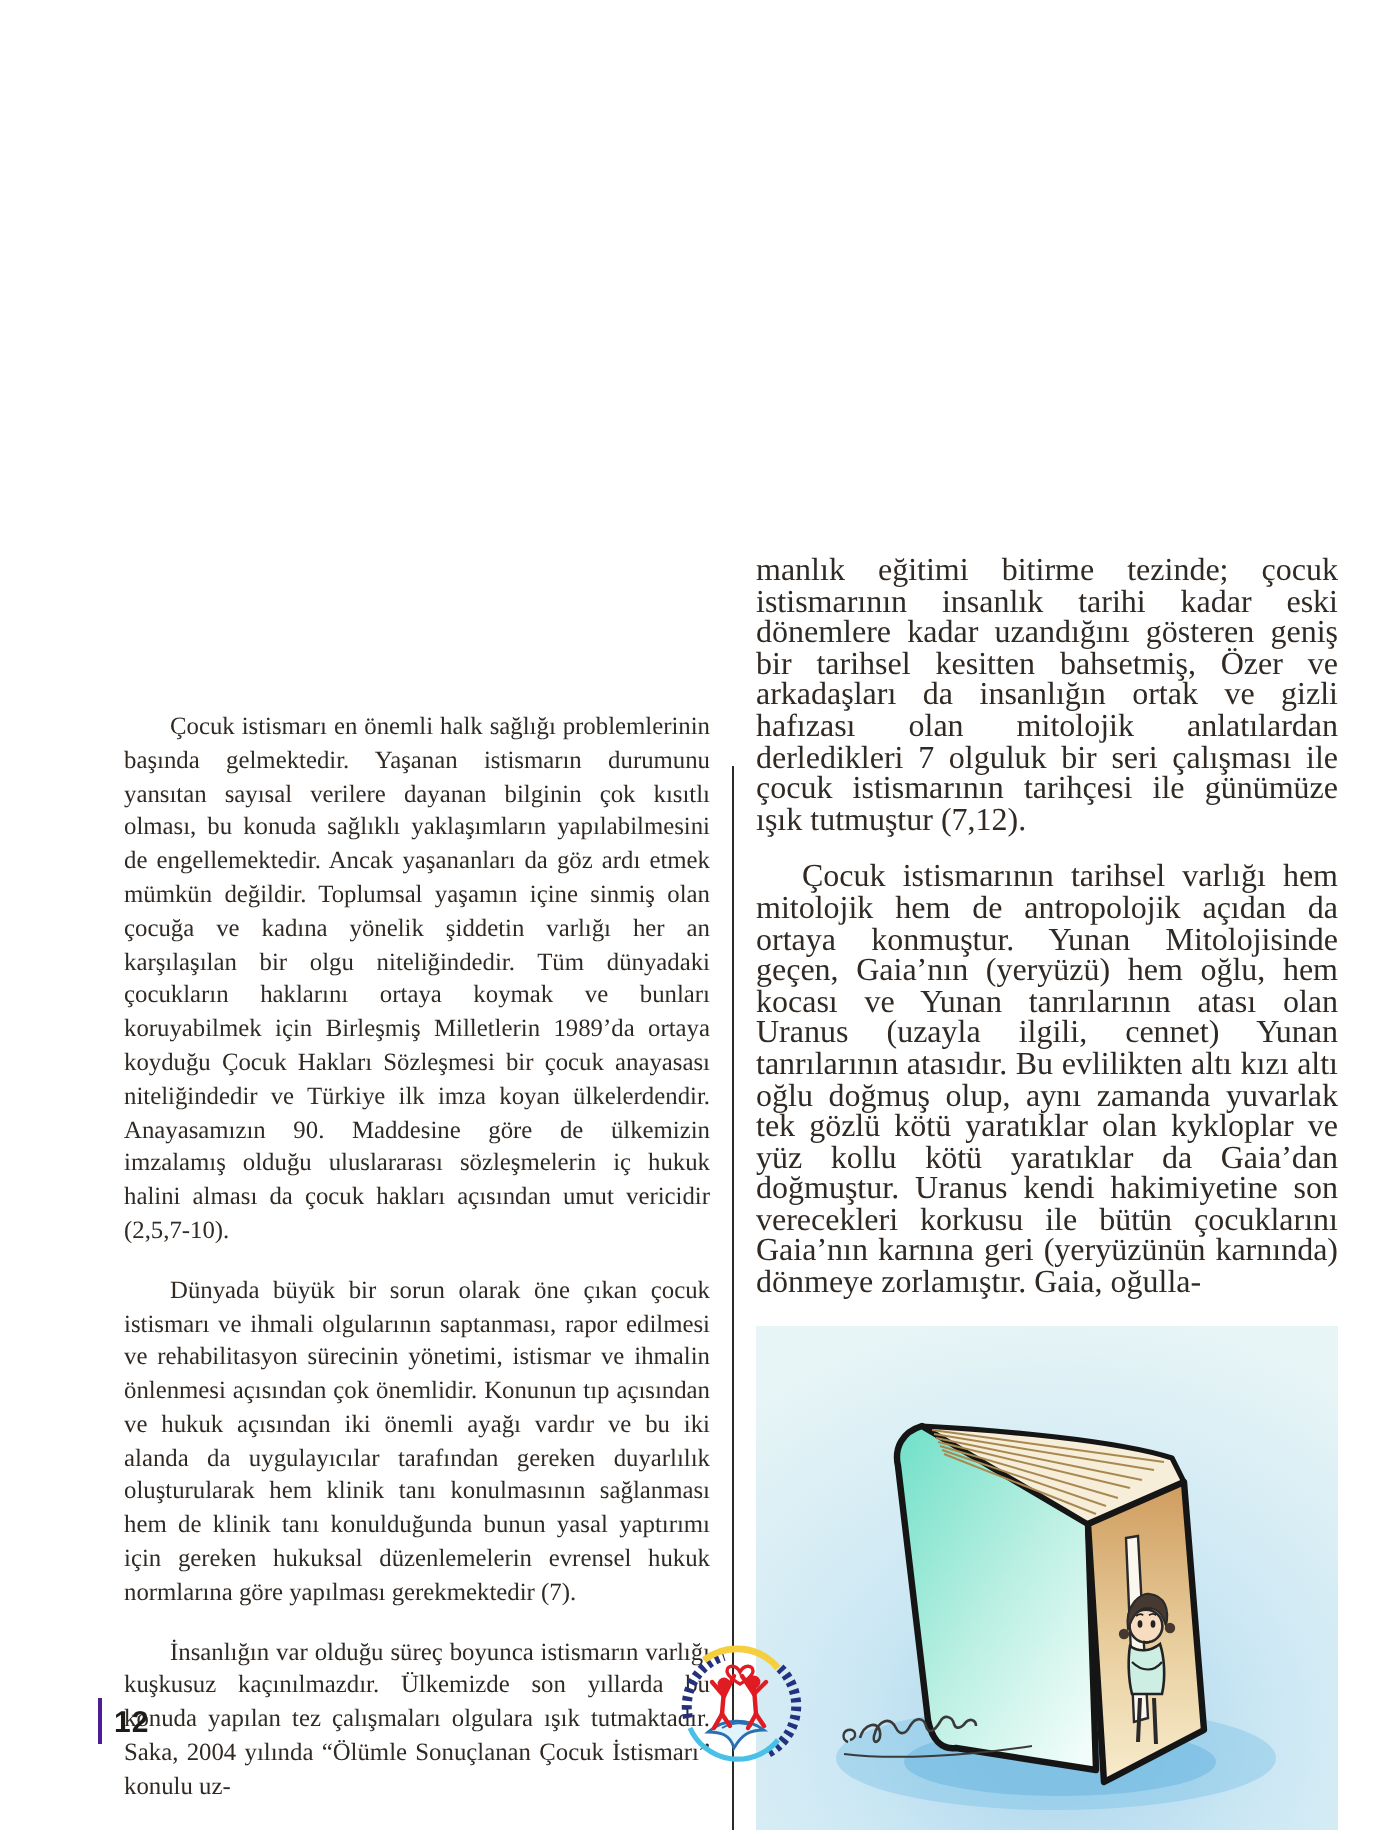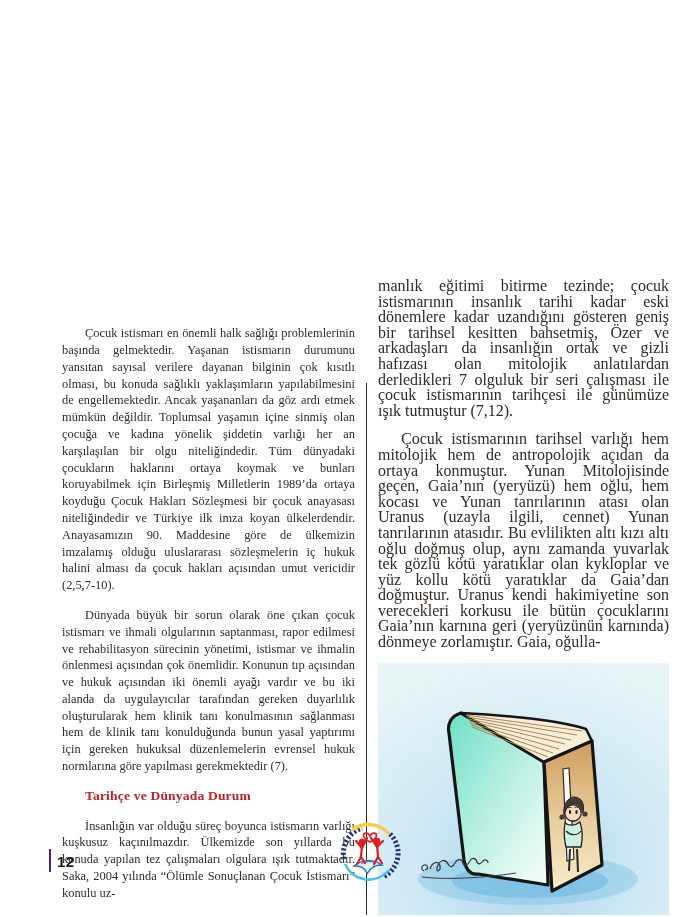--- a/index.html
+++ b/index.html
@@ -31,21 +31,20 @@
   .logo{position:absolute;left:337px;top:821px;width:66px;height:67px;}
 </style>
 </head>
 <body>
 
 <div class="content">
 
   <div class="col col-left">
     <p class="indent">Çocuk istismarı en önemli halk sağlığı problemlerinin başında gelmektedir. Yaşanan istismarın durumunu yansıtan sayısal verilere dayanan bilginin çok kısıtlı olması, bu konuda sağlıklı yaklaşımların yapılabilmesini de engellemektedir. Ancak yaşananları da göz ardı etmek mümkün değildir. Toplumsal yaşamın içine sinmiş olan çocuğa ve kadına yönelik şiddetin varlığı her an karşılaşılan bir olgu niteliğindedir. Tüm dünyadaki çocukların haklarını ortaya koymak ve bunları koruyabilmek için Birleşmiş Milletlerin 1989’da ortaya koyduğu Çocuk Hakları Sözleşmesi bir çocuk anayasası niteliğindedir ve Türkiye ilk imza koyan ülkelerdendir. Anayasamızın 90. Maddesine göre de ülkemizin imzalamış olduğu uluslararası sözleşmelerin iç hukuk halini alması da çocuk hakları açısından umut vericidir (2,5,7-10).</p>
     <p class="indent">Dünyada büyük bir sorun olarak öne çıkan çocuk istismarı ve ihmali olgularının saptanması, rapor edilmesi ve rehabilitasyon sürecinin yönetimi, istismar ve ihmalin önlenmesi açısından çok önemlidir. Konunun tıp açısından ve hukuk açısından iki önemli ayağı vardır ve bu iki alanda da uygulayıcılar tarafından gereken duyarlılık oluşturularak hem klinik tanı konulmasının sağlanması hem de klinik tanı konulduğunda bunun yasal yaptırımı için gereken hukuksal düzenlemelerin evrensel hukuk normlarına göre yapılması gerekmektedir (7).</p>
-    <h2 class="section-heading">Tarihçe ve Dünyada Durum</h2>
     <p class="indent">İnsanlığın var olduğu süreç boyunca istismarın varlığı kuşkusuz kaçınılmazdır. Ülkemizde son yıllarda bu konuda yapılan tez çalışmaları olgulara ışık tutmaktadır. Saka, 2004 yılında “Ölümle Sonuçlanan Çocuk İstismarı” konulu uz-</p>
   </div>
 
   <div class="divider"></div>
 
   <div class="col col-right">
     <p>manlık eğitimi bitirme tezinde; çocuk istismarının insanlık tarihi kadar eski dönemlere kadar uzandığını gösteren geniş bir tarihsel kesitten bahsetmiş, Özer ve arkadaşları da insanlığın ortak ve gizli hafızası olan mitolojik anlatılardan derledikleri 7 olguluk bir seri çalışması ile çocuk istismarının tarihçesi ile günümüze ışık tutmuştur (7,12).</p>
     <p class="indent">Çocuk istismarının tarihsel varlığı hem mitolojik hem de antropolojik açıdan da ortaya konmuştur. Yunan Mitolojisinde geçen, Gaia’nın (yeryüzü) hem oğlu, hem kocası ve Yunan tanrılarının atası olan Uranus (uzayla ilgili, cennet) Yunan tanrılarının atasıdır. Bu evlilikten altı kızı altı oğlu doğmuş olup, aynı zamanda yuvarlak tek gözlü kötü yaratıklar olan kykloplar ve yüz kollu kötü yaratıklar da Gaia’dan doğmuştur. Uranus kendi hakimiyetine son verecekleri korkusu ile bütün çocuklarını Gaia’nın karnına geri (yeryüzünün karnında) dönmeye zorlamıştır. Gaia, oğulla-</p>
 
     <div class="illustration">

